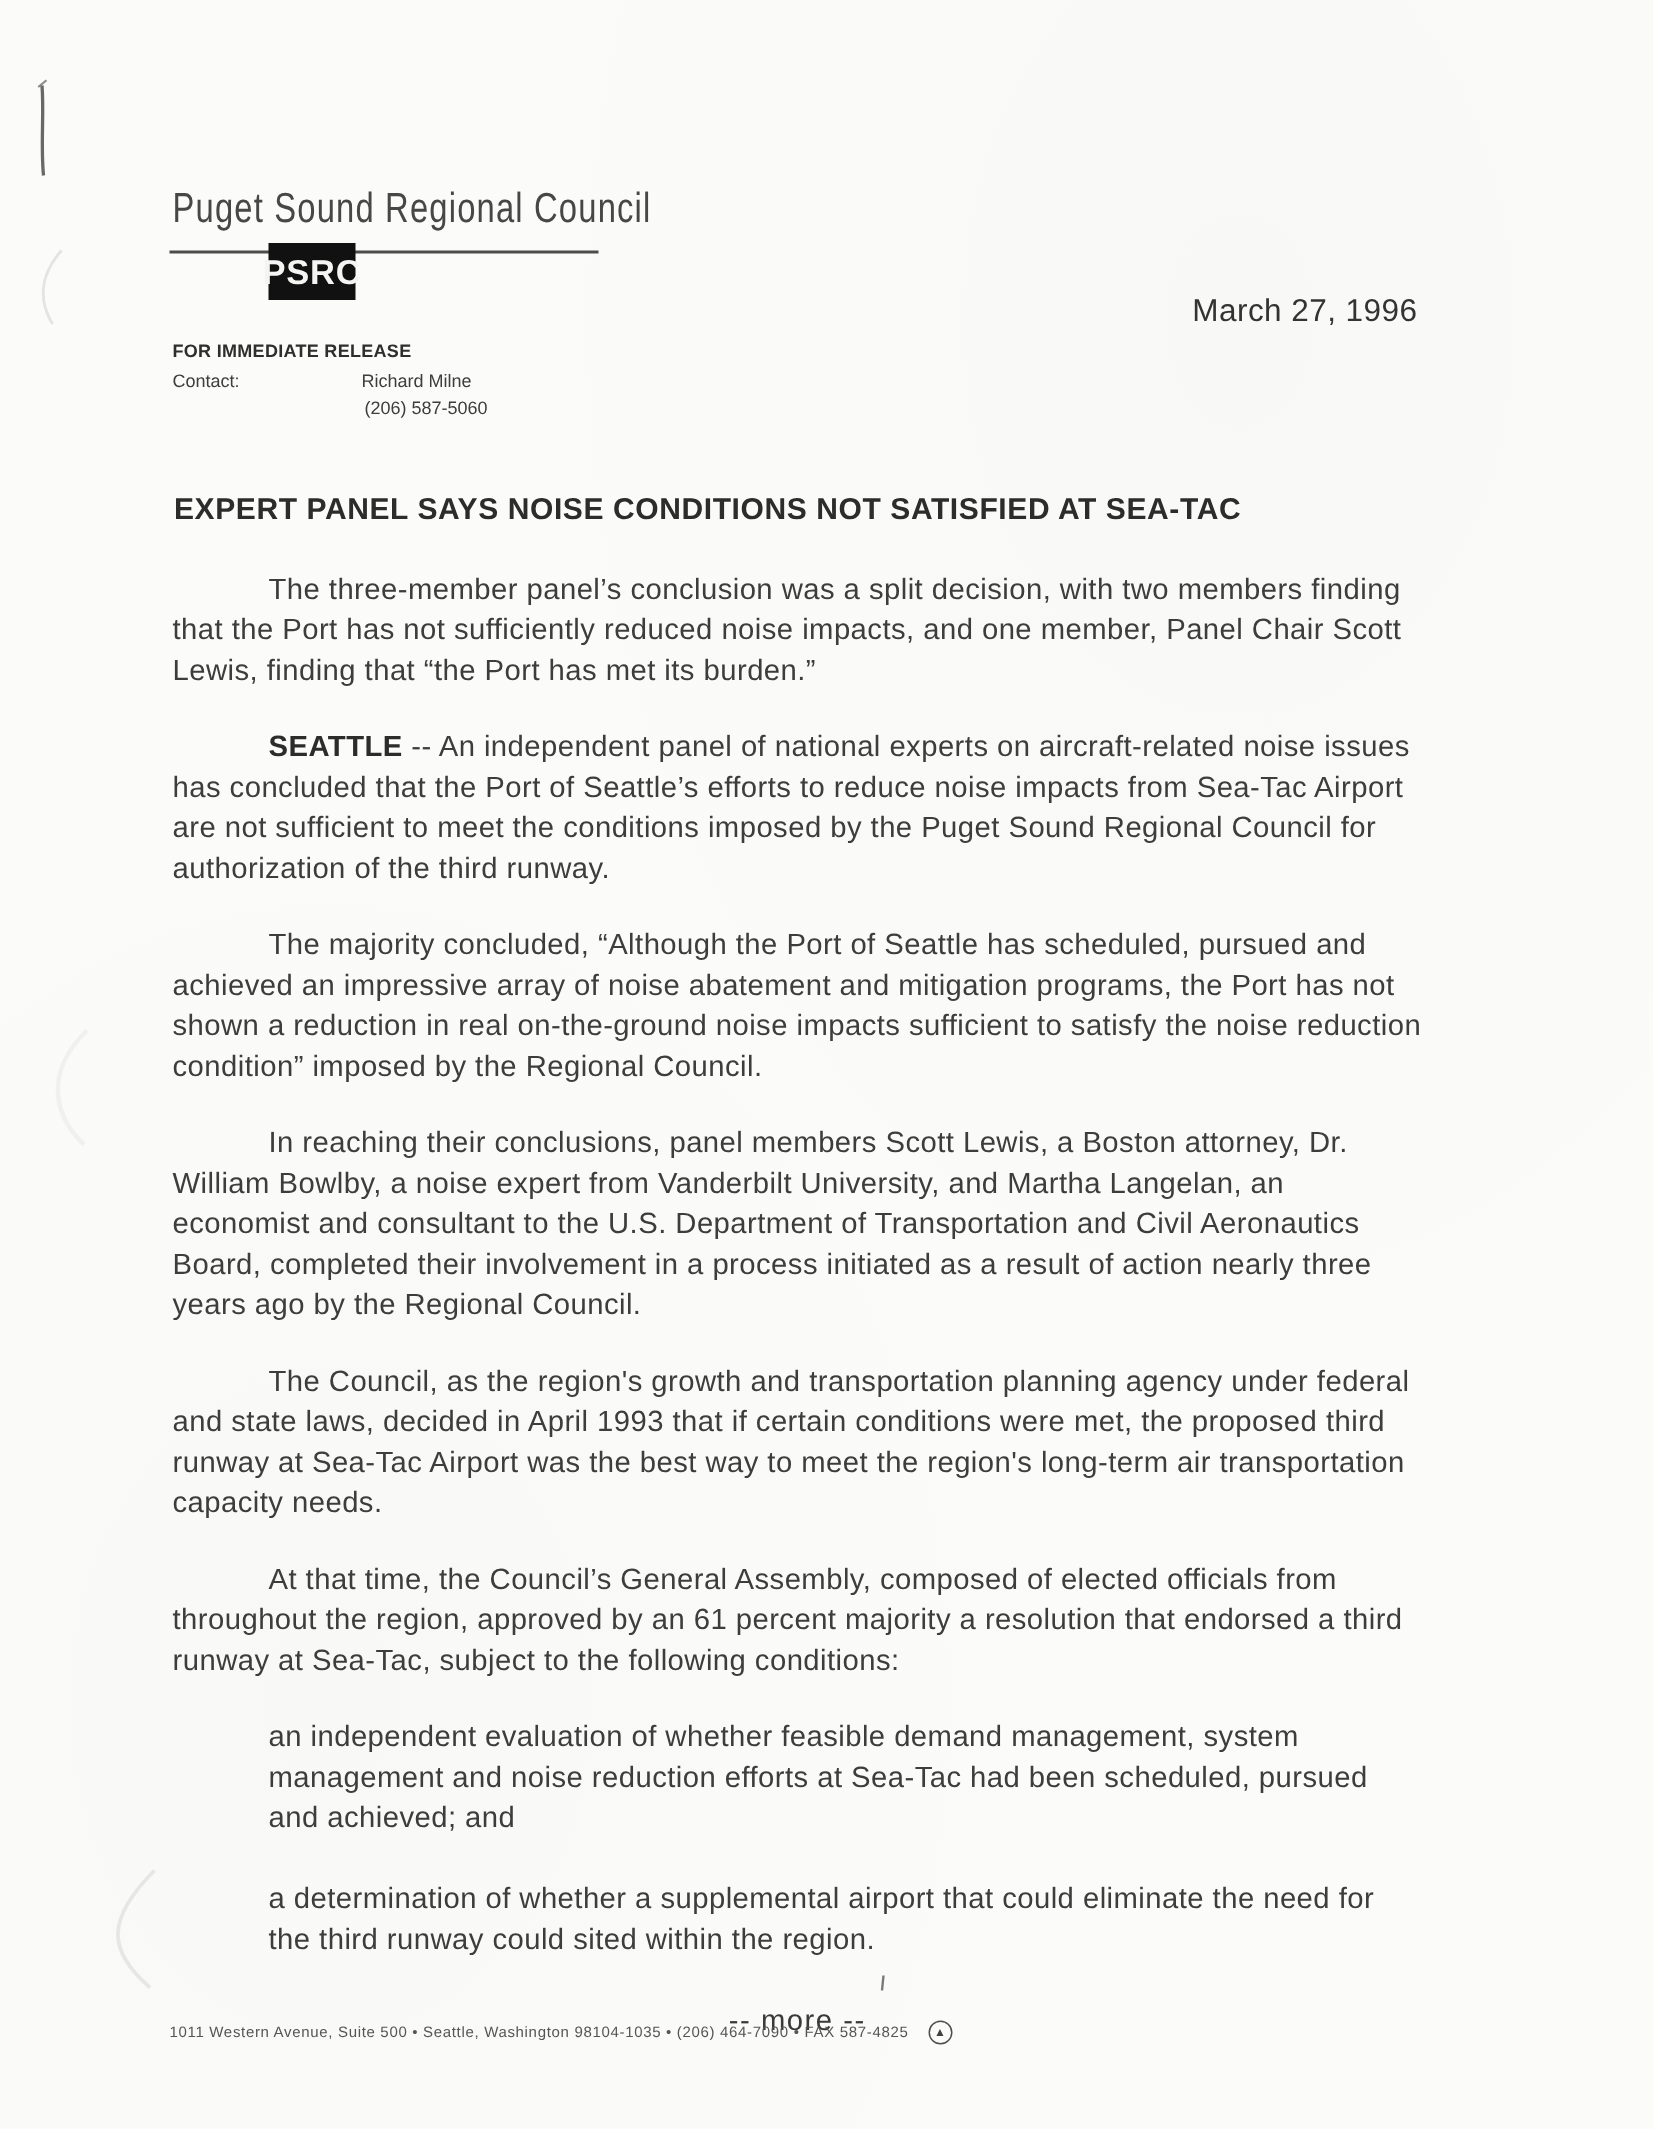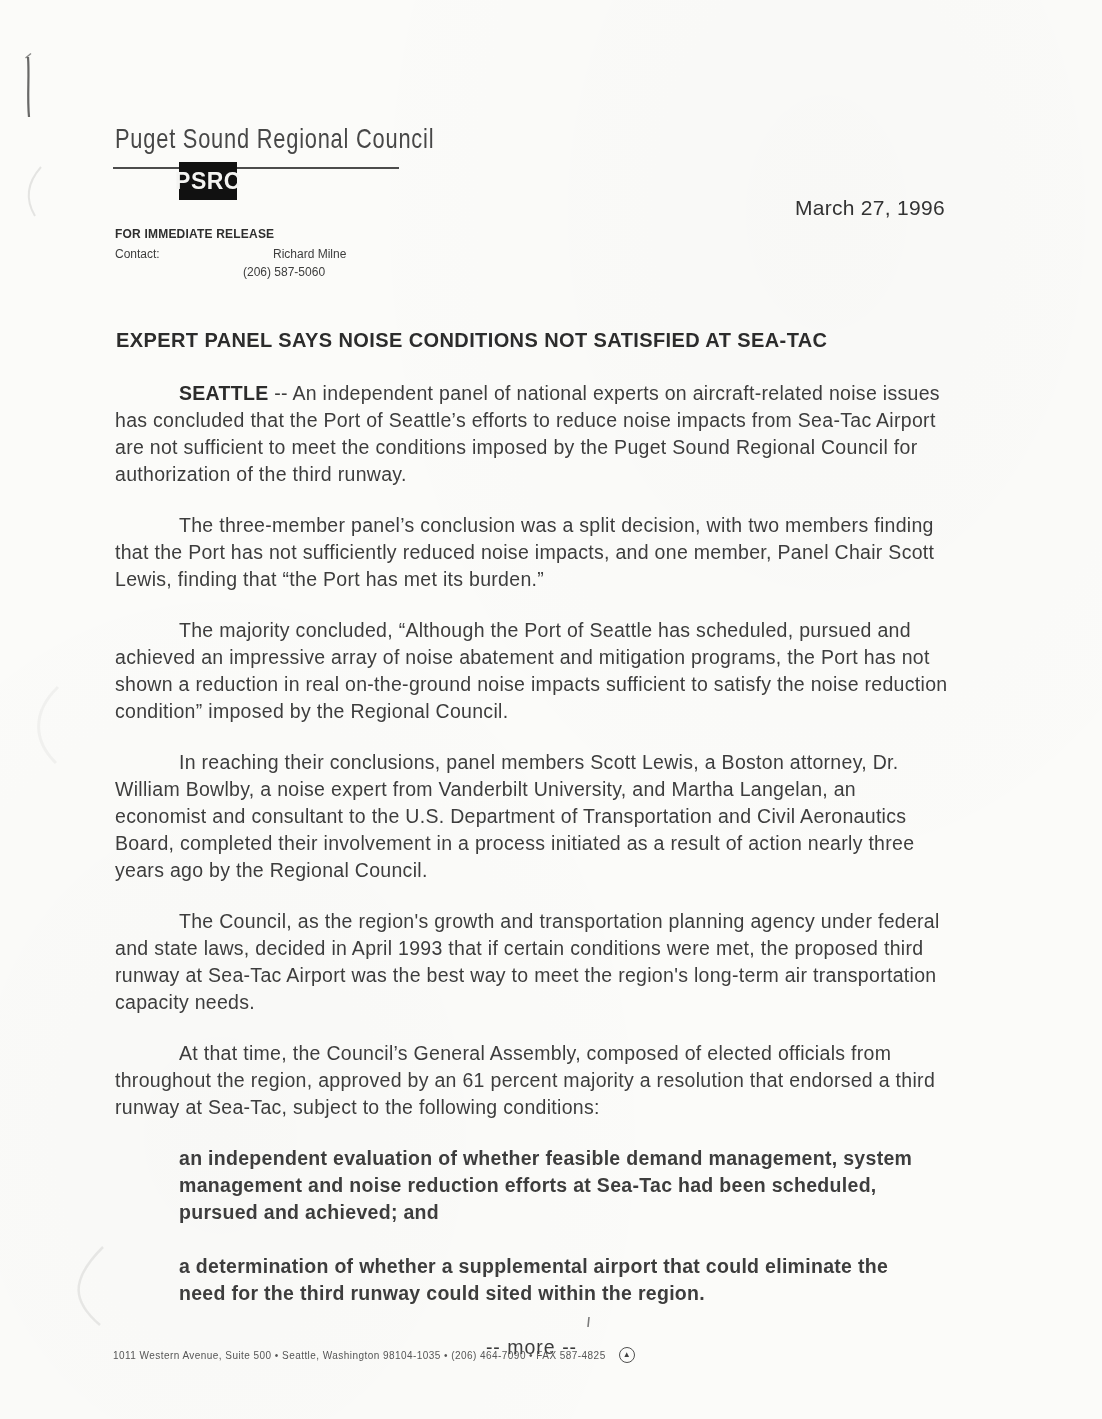--- a/index.html
+++ b/index.html
@@ -27,34 +27,34 @@
   .logo-box {
     position:absolute; left:64px; top:40px; width:58px; height:38px;
     background:#111; display:flex; align-items:center; justify-content:center;
   }
   .logo-abbr { color:#f4f4f2; font-weight:700; font-size:23px; letter-spacing:0.5px; }
 
   .date { position:absolute; top:196px; right:157px; font-size:21px; color:#333; letter-spacing:0.3px; }
 
   .release-block { position:absolute; left:115px; top:227px; font-size:12px; }
   .release-label { font-weight:700; color:#2e2e2e; letter-spacing:0.2px; margin-bottom:6px; }
-  .contact-row { display:flex; margin-top:2px;gap:32px; }
+  .contact-row { display:flex; margin-top:2px; }
   .contact-label { width:126px; }
   .contact-phone { margin-left:128px; margin-top:4px; }
 
   .headline {
     position:absolute; left:116px; top:329px; width:860px;
     font-size:20px; font-weight:700; color:#2c2c2c; letter-spacing:0.4px;
   }
 
   .body-text { position:absolute; left:115px; top:380px; width:833px; font-size:19.5px; line-height:27px; letter-spacing:0.3px; }
   .body-text p { margin:0 0 24px 0; text-indent:64px; }
   .dateline-lead { font-weight:700; color:#2c2c2c; }
   .conditions { margin-left:64px; width:748px; }
-  .condition { margin:0 0 27px 0;font-weight:bold; }
+  .condition { margin:0 0 27px 0; }
   .more-marker { text-align:center; margin-top:3px; letter-spacing:1px; color:#3a3a3a; }
 
   .footer { position:absolute; left:113px; top:1347px; display:flex; align-items:center; gap:13px; }
   .footer-address { font-size:10px; letter-spacing:0.45px; color:#555; white-space:nowrap; }
   .recycle {
     width:16px; height:16px; border:1.5px solid #4f4f4f; border-radius:50%;
     display:flex; align-items:center; justify-content:center; box-sizing:border-box;
   }
   .recycle .tri { font-size:8px; line-height:8px; color:#3f3f3f; }
 </style>
@@ -87,22 +87,22 @@
     <div class="contact-row">
       <span class="contact-label">Contact:</span>
       <span class="contact-name">Richard Milne</span>
     </div>
     <div class="contact-phone">(206) 587-5060</div>
   </div>
 
   <div class="headline">EXPERT PANEL SAYS NOISE CONDITIONS NOT SATISFIED AT SEA-TAC</div>
 
   <div class="body-text">
+    <p>The three-member panel’s conclusion was a split decision, with two members finding that the Port has not sufficiently reduced noise impacts, and one member, Panel Chair Scott Lewis, finding that “the Port has met its burden.”</p>
     <p><span class="dateline-lead">SEATTLE</span><span> -- An independent panel of national experts on aircraft-related noise issues has concluded that the Port of Seattle’s efforts to reduce noise impacts from Sea-Tac Airport are not sufficient to meet the conditions imposed by the Puget Sound Regional Council for authorization of the third runway.</span></p>
-    <p>The three-member panel’s conclusion was a split decision, with two members finding that the Port has not sufficiently reduced noise impacts, and one member, Panel Chair Scott Lewis, finding that “the Port has met its burden.”</p>
     <p>The majority concluded, “Although the Port of Seattle has scheduled, pursued and achieved an impressive array of noise abatement and mitigation programs, the Port has not shown a reduction in real on-the-ground noise impacts sufficient to satisfy the noise reduction condition” imposed by the Regional Council.</p>
     <p>In reaching their conclusions, panel members Scott Lewis, a Boston attorney, Dr. William Bowlby, a noise expert from Vanderbilt University, and Martha Langelan, an economist and consultant to the U.S. Department of Transportation and Civil Aeronautics Board, completed their involvement in a process initiated as a result of action nearly three years ago by the Regional Council.</p>
     <p>The Council, as the region's growth and transportation planning agency under federal and state laws, decided in April 1993 that if certain conditions were met, the proposed third runway at Sea-Tac Airport was the best way to meet the region's long-term air transportation capacity needs.</p>
     <p>At that time, the Council’s General Assembly, composed of elected officials from throughout the region, approved by an 61 percent majority a resolution that endorsed a third runway at Sea-Tac, subject to the following conditions:</p>
 
     <div class="conditions">
       <div class="condition">an independent evaluation of whether feasible demand management, system management and noise reduction efforts at Sea-Tac had been scheduled, pursued and achieved; and</div>
       <div class="condition">a determination of whether a supplemental airport that could eliminate the need for the third runway could sited within the region.</div>
     </div>
 

